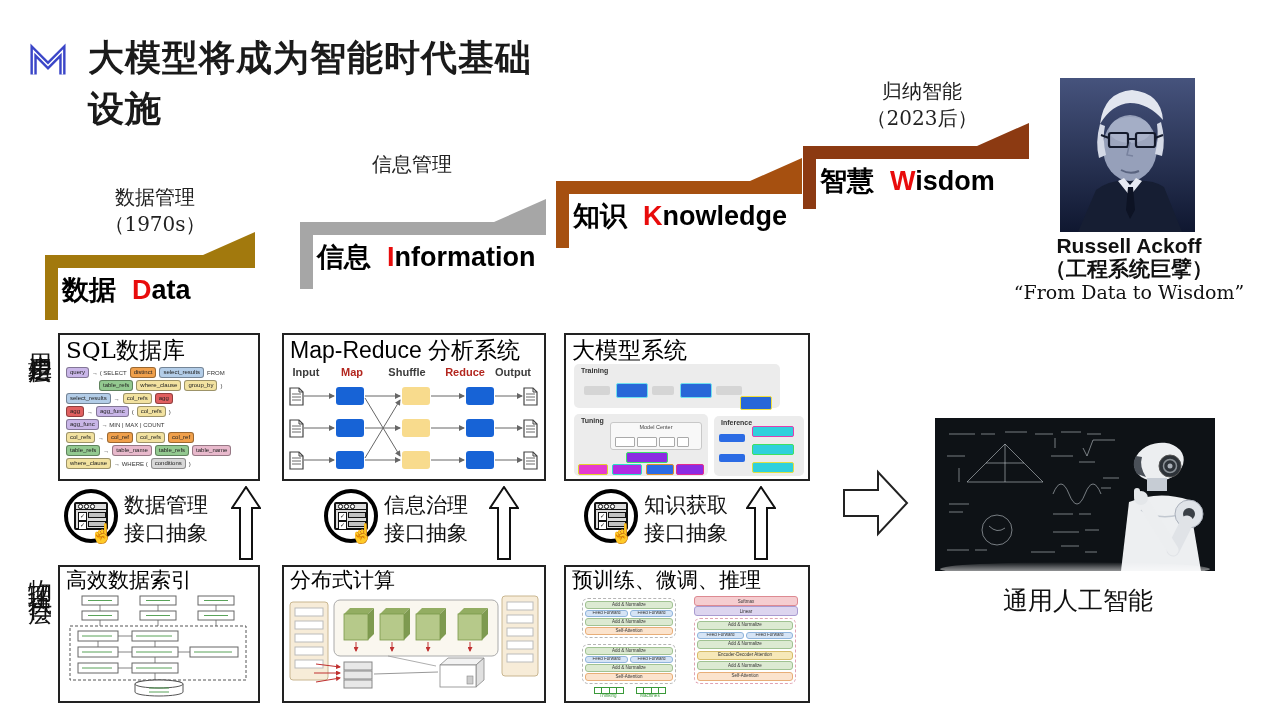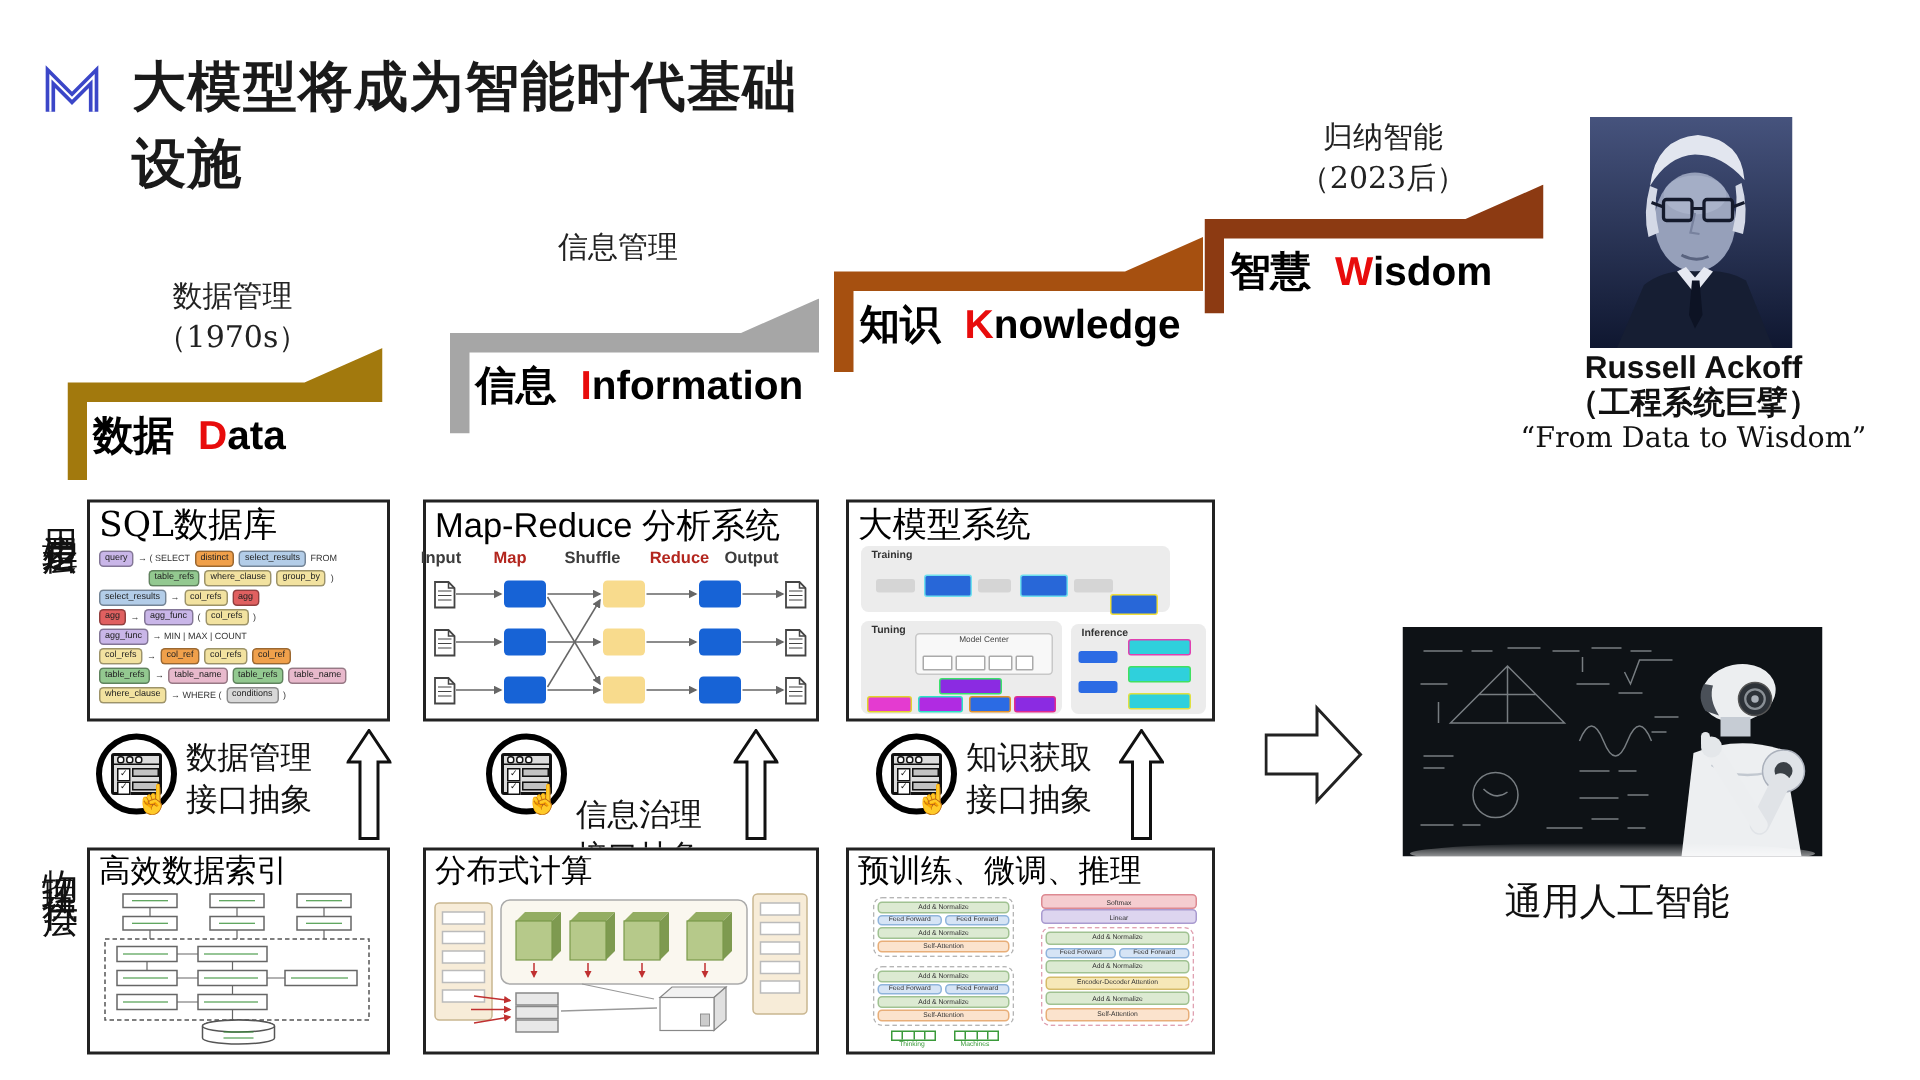--- a/index.html
+++ b/index.html
@@ -197,21 +197,21 @@
         <span class="pill" style="background: rgb(216, 216, 216);">conditions</span>
         <span class="sqltxt">)</span>
       </div>
     </div>
 
   <div class="abs tbox" style="left:282px;top:333px;width:264px;height:148px;"></div>
   <div class="abs box-title" style="left:290px;top:338px;">
     <span>Map-Reduce</span>
     <span class="serif">分析系统</span>
   </div>
-  <div class="abs" style="left:274px;top:366px;width:256px;height:14px;">
+  <div class="abs" style="left:286px;top:366px;width:256px;height:14px;">
       <span class="mr-h" style="left: 20px;">Input</span>
       <span class="mr-h accent" style="left: 66px;">Map</span>
       <span class="mr-h" style="left: 121px;">Shuffle</span>
       <span class="mr-h accent" style="left: 179px;">Reduce</span>
       <span class="mr-h" style="left: 227px;">Output</span>
     </div>
   <svg class="abs" style="left:286px;top:382px;" width="256" height="96" viewBox="0 0 256 96">
     <defs>
       <marker id="ar" markerWidth="6" markerHeight="6" refX="5" refY="3" orient="auto">
         <path d="M0,0 L6,3 L0,6 Z" fill="#666"></path>
@@ -322,21 +322,21 @@
             <i></i>
             <i></i>
           </div>
           <span class="chk" style="left: 2px; top: 8px;">✓</span>
           <span class="chk" style="left: 2px; top: 17px;">✓</span>
           <span class="ln" style="left: 12px; top: 8px; width: 16px; height: 4px;"></span>
           <span class="ln" style="left: 12px; top: 17px; width: 16px; height: 4px;"></span>
         </div>
         <span class="hand">☝</span>
       </div>
-      <div class="abs mid-text serif" style="left: 384px; top: 491px; margin-top: 38px;">
+      <div class="abs mid-text serif" style="left: 384px; top: 491px;">
         <div>信息治理</div>
         <div>接口抽象</div>
       </div>
       <svg class="abs" width="30" height="74" style="left: 489px; top: 486px;">
         <polygon points="15,1 29,22 21,22 21,73 9,73 9,22 1,22" fill="#fff" stroke="#111" stroke-width="2"></polygon>
       </svg>
       <div class="mico" style="left: 584px; top: 489px;">
         <div class="win">
           <div class="bar">
             <i></i>

